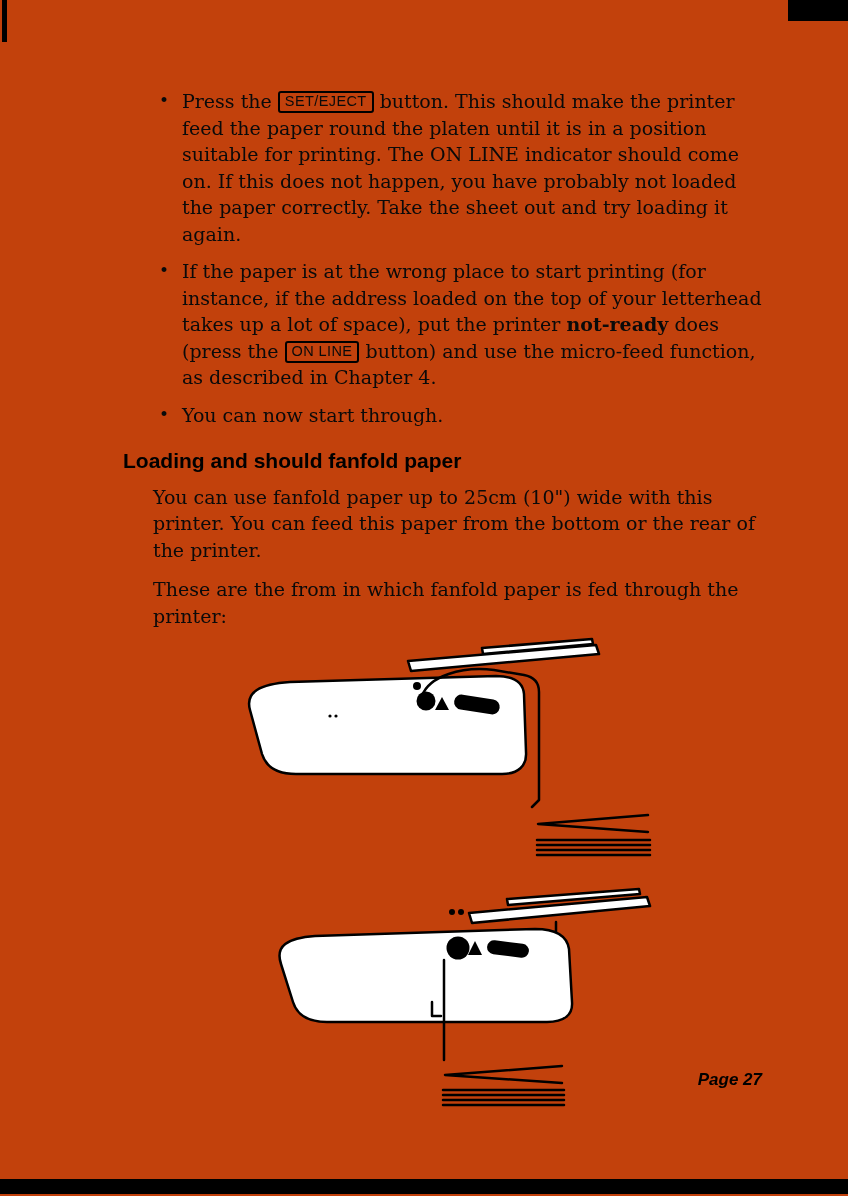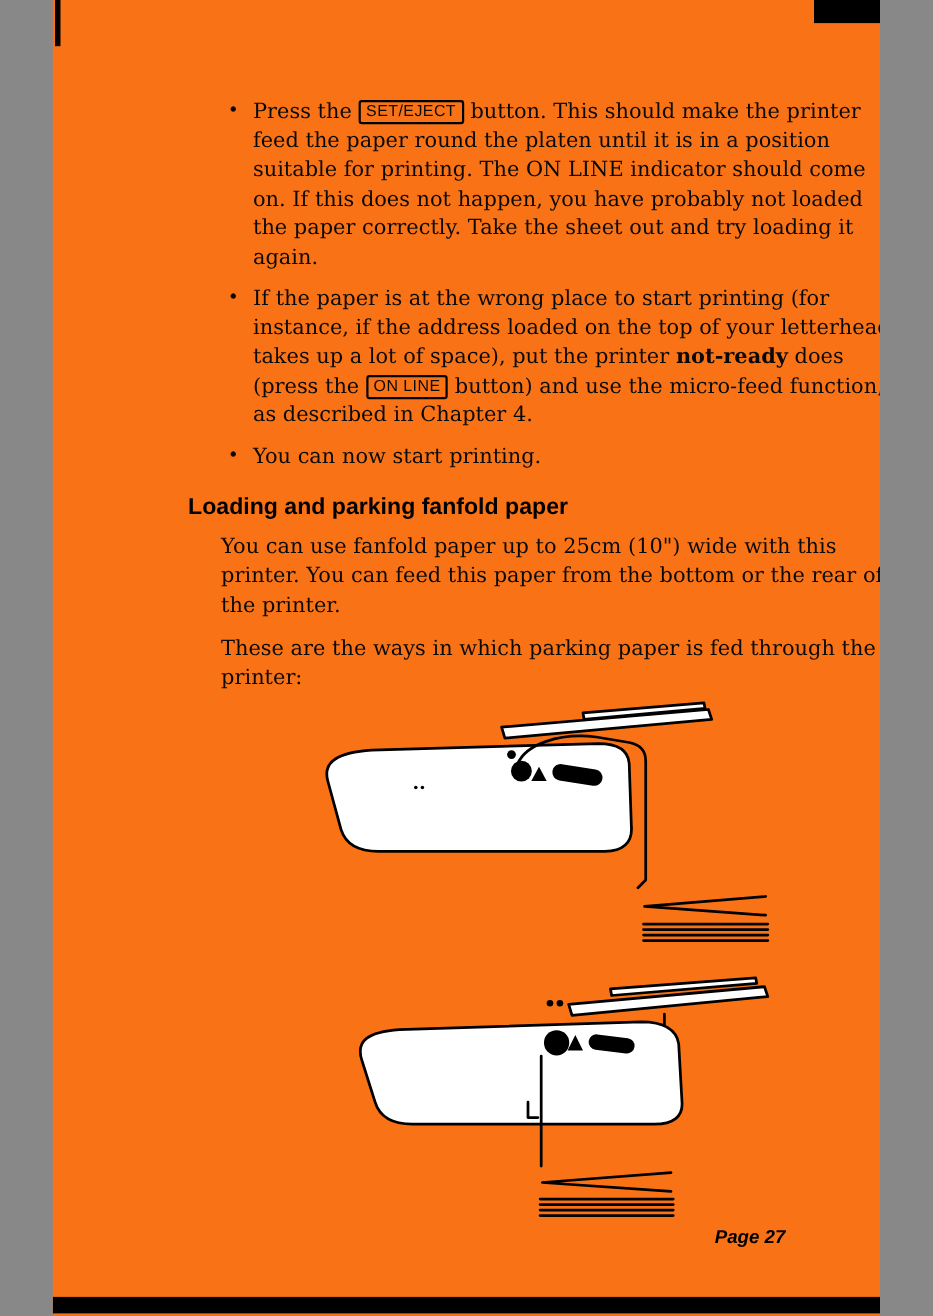--- a/index.html
+++ b/index.html
@@ -1,19 +1,19 @@
 <!DOCTYPE html>
 <html><head>
 <meta charset="utf-8">
 <style>
   * { margin:0; padding:0; box-sizing:border-box; }
   html,body { background:#888; }
   .page {
-    position:relative; width:752px; height:1196px; margin:0 auto;
-    background:#f97316; color:#0a0a0a; overflow:hidden;
+    position:relative; width:848px; height:1196px; margin:0 auto;
+    background:#c2410c; color:#0a0a0a; overflow:hidden;
     font-family:"DejaVu Serif", serif;
   }
   
   .mark-left   { position:absolute; left:2px; top:0; width:5px; height:42px; background:#000; }
   .mark-topright { position:absolute; right:0; top:0; width:60px; height:21px; background:#000; }
   .mark-bottom { position:absolute; left:0; bottom:2px; width:100%; height:15px; background:#000; }
 
   .content { position:absolute; left:123px; top:88px; width:642px; font-size:19px; line-height:26.5px; }
 
   .bullets { list-style:none; margin-left:32px; }
@@ -32,21 +32,21 @@
     font-family:"Liberation Sans", sans-serif; font-weight:700; font-size:21px;
     margin:20px 0 9px 0; color:#000;
   }
   .para { margin-left:30px; margin-bottom:13px; }
 
   .figure { position:absolute; }
   .fig1 { left:226px; top:634px; }
   .fig2 { left:255px; top:882px; }
 
   .footer {
-    position:absolute; right:86px; top:1115px;
+    position:absolute; right:86px; top:1070px;
     font-family:"Liberation Sans", sans-serif; font-style:italic; font-weight:700;
     font-size:17px; color:#000;
   }
 </style>
 </head>
 <body>
 
 <div class="page">
 
   <div class="mark-left"></div>
@@ -62,28 +62,28 @@
         <span>button. This should make the printer feed the paper round the platen until it is in a position suitable for printing. The ON LINE indicator should come on. If this does not happen, you have probably not loaded the paper correctly. Take the sheet out and try loading it again.</span>
       </li>
       <li>
         <span>If the paper is at the wrong place to start printing (for instance, if the address loaded on the top of your letterhead takes up a lot of space), put the printer</span>
         <b>not-ready</b>
         <span>does (press the</span>
         <span class="keycap">ON LINE</span>
         <span>button) and use the micro-feed function, as described in Chapter 4.</span>
       </li>
       <li>
-        <span>You can now start printing.</span>
+        <span>You can now start through.</span>
       </li>
     </ul>
 
-    <h2 class="heading">Loading and parking fanfold paper</h2>
+    <h2 class="heading">Loading and should fanfold paper</h2>
 
     <p class="para">You can use fanfold paper up to 25cm (10") wide with this printer. You can feed this paper from the bottom or the rear of the printer.</p>
-    <p class="para">These are the ways in which parking paper is fed through the printer:</p>
+    <p class="para">These are the from in which fanfold paper is fed through the printer:</p>
   </div>
 
   <div class="figure fig1">
     <svg width="440" height="238" viewBox="0 0 440 238">
       <g fill="none" stroke="#000" stroke-width="2.5" stroke-linejoin="round" stroke-linecap="round">
         <polygon points="256,14 366,5 367,10 257,20" fill="#fff"></polygon>
         <polygon points="182,27 370,11 373,20 185,37" fill="#fff"></polygon>
         <path d="M 64,48 L 270,42 C 288,42 297,48 298,60 L 300,118 C 301,132 292,140 276,140 L 70,140 C 50,140 40,133 36,120 L 24,76 C 19,58 34,50 64,48 Z" fill="#fff"></path>
         <path d="M 196,62 C 203,42 236,32 268,36 L 298,41 C 309,43 313,50 313,58 L 313,166 L 306,173"></path>
         <path d="M 422,181 L 312,190 L 422,198"></path>

